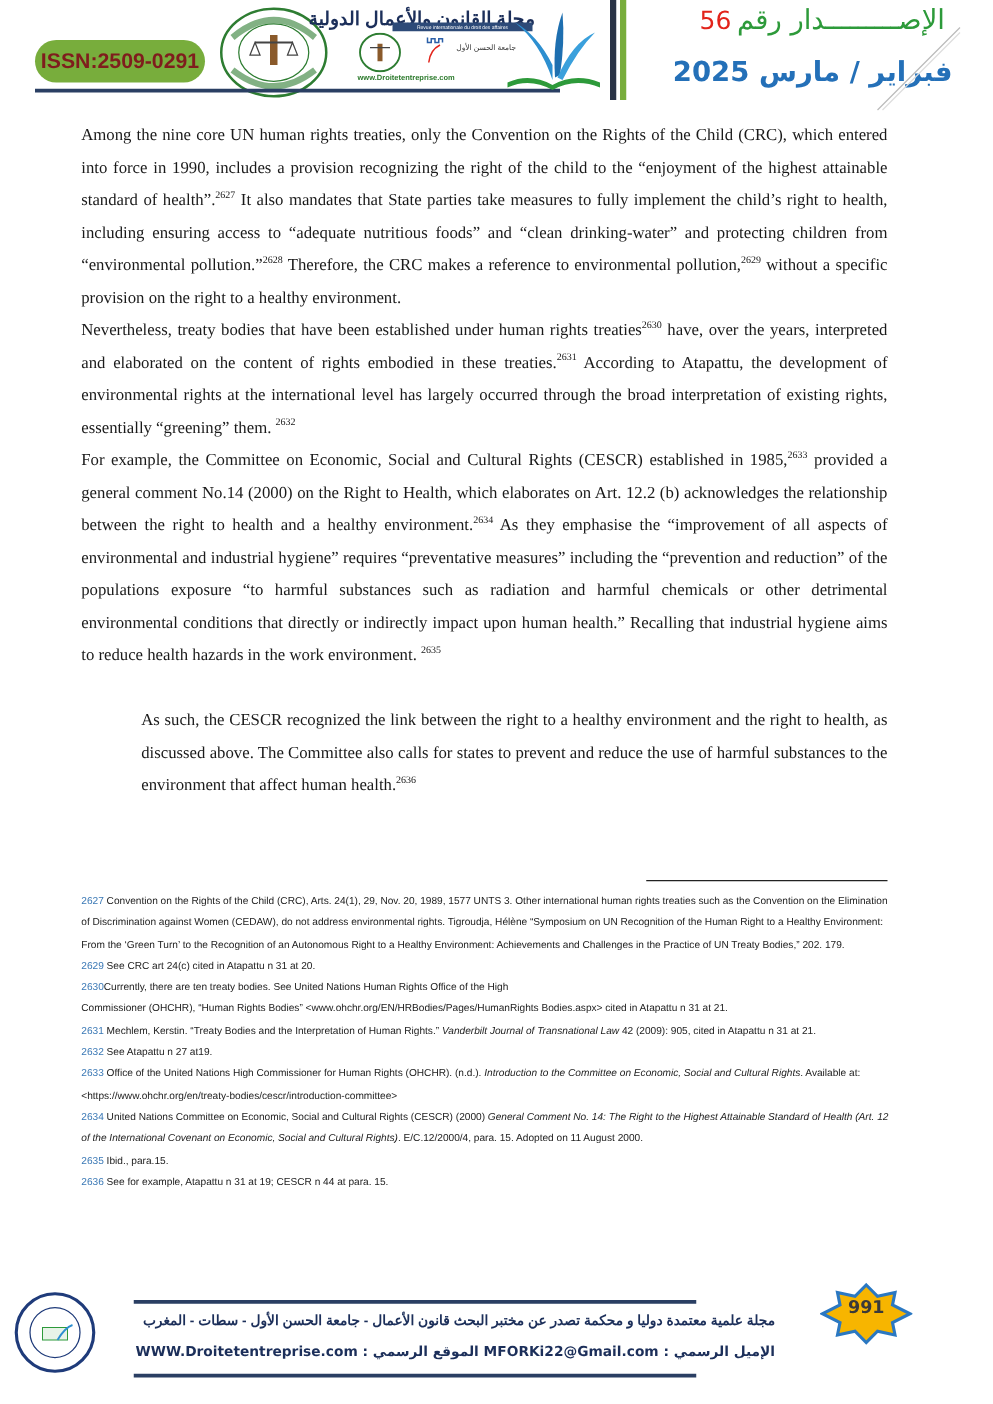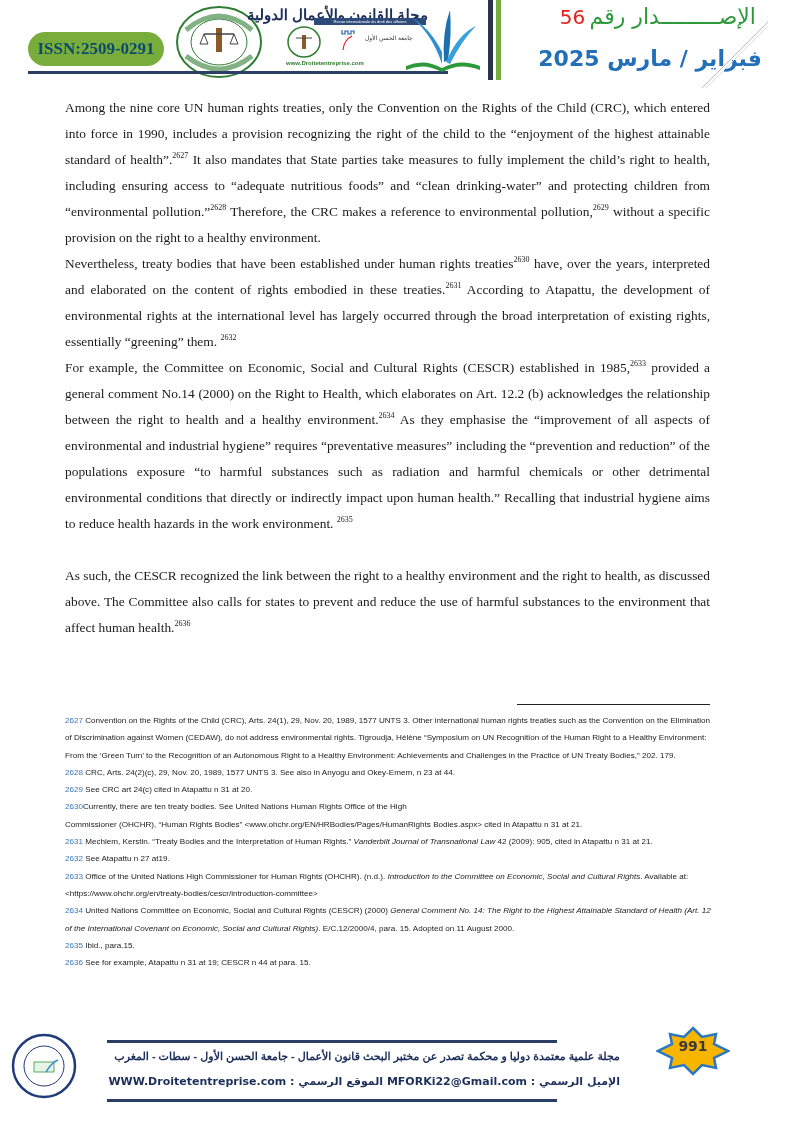--- a/index.html
+++ b/index.html
@@ -4,21 +4,21 @@
 <style>
   * { margin: 0; padding: 0; box-sizing: border-box; }
   html, body { width: 794px; height: 1123px; background: #ffffff; overflow: hidden; }
   body { position: relative; font-family: "Liberation Sans", sans-serif; color: #111; }
 
   
   .header { position: absolute; left: 0; top: 0; width: 794px; height: 88px; }
   .issn-pill {
     position: absolute; left: 28px; top: 32px; width: 136px; height: 34px;
     background: #78ad3c; border-radius: 17px;
-    color: #0c4a6e; font-family: Liberation Serif, serif; font-weight: bold;
+    color: #7f1d1d; font-family: Liberation Sans, sans-serif; font-weight: bold;
     font-size: 17px; line-height: 34px; text-align: center; letter-spacing: 0px;
   }
   .lab-seal {
     position: absolute; left: 174px; top: 4px; width: 90px; height: 76px;
   }
   .header-rule {
     position: absolute; left: 28px; top: 71px; width: 420px; height: 3px; background: #2a3f63;
   }
   .journal-name-ar {
     position: absolute; left: 288px; top: 6px; width: 140px; font-size: 15px; font-weight: bold;
@@ -53,21 +53,21 @@
   }
   .diag-line { position: absolute; left: 700px; top: 20px; width: 70px; height: 70px; }
 
   
   .body-text {
     position: absolute; left: 65px; top: 95px; width: 645px;
     font-family: "Liberation Serif", serif; font-size: 13.4px; line-height: 26px;
     color: #1a1a1a; text-align: justify;
   }
   .body-text p { margin: 0; }
-  .body-text p.gap { margin-top: 26px; }
+  .body-text p.gap { margin-top: 26px; margin-left: 48px; }
   sup { font-size: 8px; vertical-align: 6px; line-height: 0; }
 
   .fn-rule { position: absolute; left: 517px; top: 704px; width: 193px; height: 1px; background: #222; }
 
   .footnotes {
     position: absolute; left: 65px; top: 712px; width: 650px;
     font-family: "Liberation Sans", sans-serif; font-size: 8.1px; line-height: 17.3px; color: #222;
   }
   .footnotes .fn-num { color: #3a78b5; }
   .footnotes i { font-style: italic; }
@@ -157,21 +157,20 @@
   </p>
   <p class="gap">
     <span>As such, the CESCR recognized the link between the right to a healthy environment and the right to health, as discussed above. The Committee also calls for states to prevent and reduce the use of harmful substances to the environment that affect human health.</span><sup>2636</sup>
   </p>
 </div>
 
 <div class="fn-rule"></div>
 
 <div class="footnotes">
   <div><span class="fn-num">2627</span><span> Convention on the Rights of the Child (CRC), Arts. 24(1), 29, Nov. 20, 1989, 1577 UNTS 3. Other international human rights treaties such as the Convention on the Elimination of Discrimination against Women (CEDAW), do not address environmental rights. Tigroudja, Hélène “Symposium on UN Recognition of the Human Right to a Healthy Environment: From the ‘Green Turn’ to the Recognition of an Autonomous Right to a Healthy Environment: Achievements and Challenges in the Practice of UN Treaty Bodies,” 202. 179.</span></div>
-  <div><span class="fn-num">2628</span><span> CRC, Arts. 24(2)(c), 29, Nov. 20, 1989, 1577 UNTS 3. See also in Anyogu and Okey-Emem, n 23 at 44.</span></div>
   <div><span class="fn-num">2629</span><span> See CRC art 24(c) cited in Atapattu n 31 at 20.</span></div>
   <div><span class="fn-num">2630</span><span>Currently, there are ten treaty bodies. See United Nations Human Rights Office of the High</span><br><span>Commissioner (OHCHR), “Human Rights Bodies” &lt;www.ohchr.org/EN/HRBodies/Pages/HumanRights Bodies.aspx&gt; cited in Atapattu n 31 at 21.</span></div>
   <div><span class="fn-num">2631</span><span> Mechlem, Kerstin. “Treaty Bodies and the Interpretation of Human Rights.” </span><i>Vanderbilt Journal of Transnational Law</i><span> 42 (2009): 905, cited in Atapattu n 31 at 21.</span></div>
   <div><span class="fn-num">2632</span><span> See Atapattu n 27 at19.</span></div>
   <div><span class="fn-num">2633</span><span> Office of the United Nations High Commissioner for Human Rights (OHCHR). (n.d.). </span><i>Introduction to the Committee on Economic, Social and Cultural Rights</i><span>. Available at: &lt;https://www.ohchr.org/en/treaty-bodies/cescr/introduction-committee&gt;</span></div>
   <div><span class="fn-num">2634</span><span> United Nations Committee on Economic, Social and Cultural Rights (CESCR) (2000) </span><i>General Comment No. 14: The Right to the Highest Attainable Standard of Health (Art. 12 of the International Covenant on Economic, Social and Cultural Rights)</i><span>. E/C.12/2000/4, para. 15. Adopted on 11 August 2000.</span></div>
   <div><span class="fn-num">2635</span><span> Ibid., para.15.</span></div>
   <div><span class="fn-num">2636</span><span> See for example, Atapattu n 31 at 19; CESCR n 44 at para. 15.</span></div>
 </div>
 

